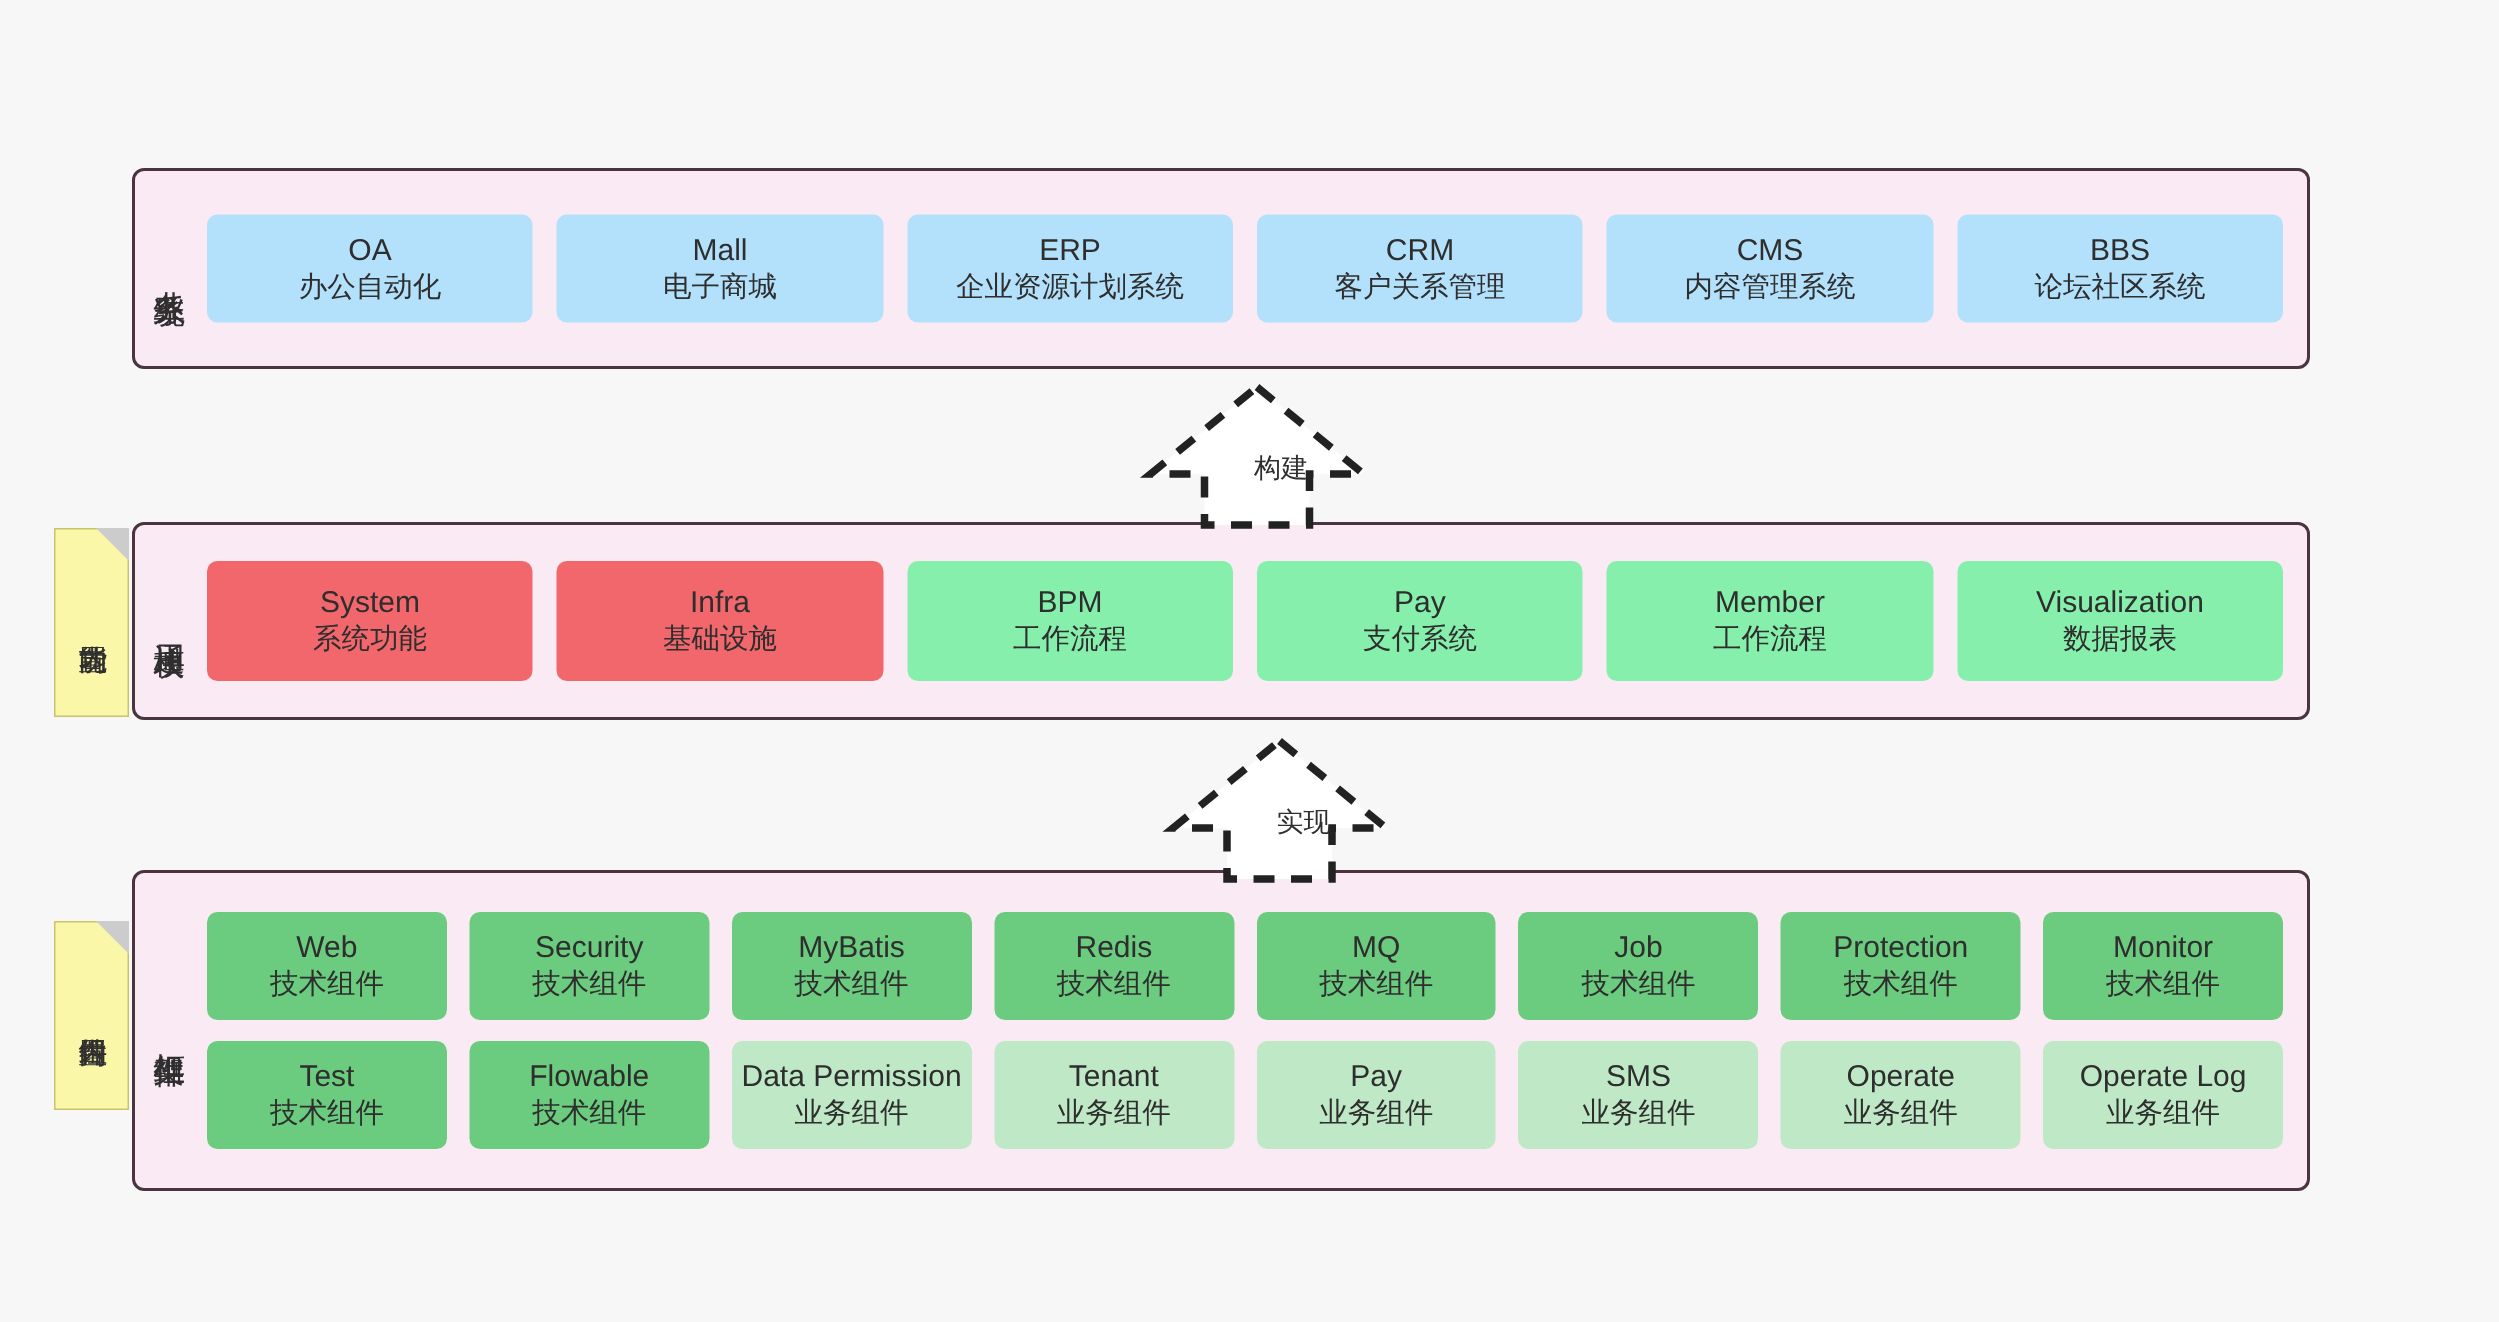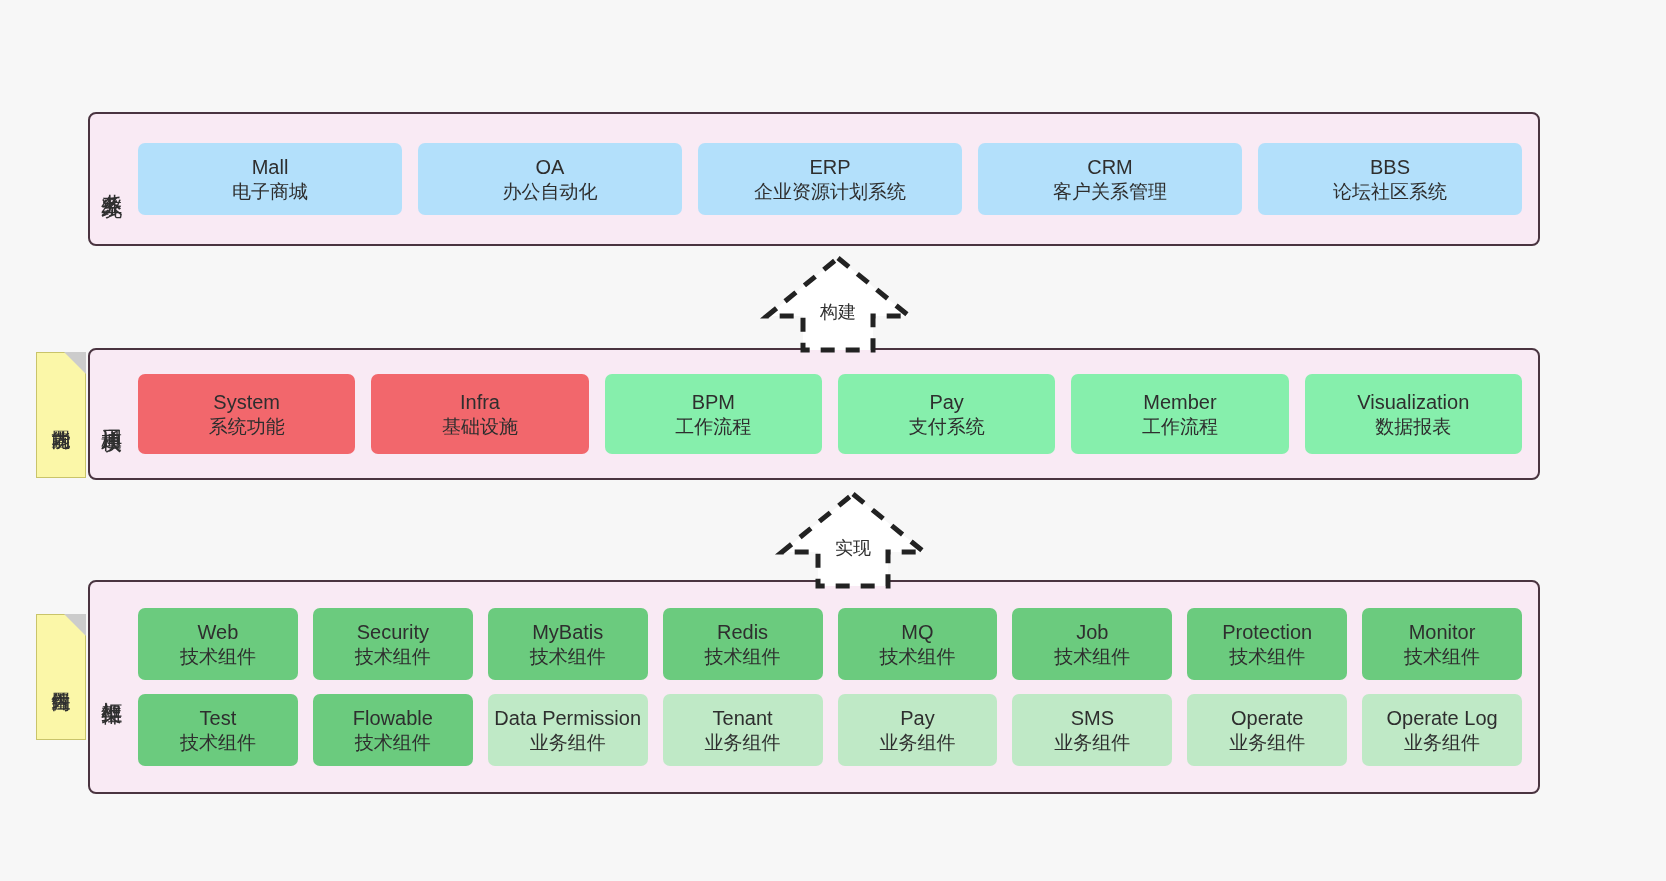--- a/index.html
+++ b/index.html
@@ -142,52 +142,56 @@
   .connector svg {
     position: absolute;
     left: 0;
     top: 0;
     width: 150px;
     height: 98px;
     overflow: visible;
   }
   .connector .conn-label {
     position: absolute;
-    left: 0;
+    left: 16px;
     top: 46px;
     width: 150px;
     text-align: center;
     font-size: 18px;
     color: #2f2f2f;
     user-select: none;
   }
   .conn-build   { left: 763px; top: 254px; }
   .conn-realize { left: 778px; top: 490px; }
 </style>
 </head>
 <body>
 
 <div class="band band-sys">
   <div class="band-label">业务系统</div>
   <div class="band-items">
       <div class="card blue">
+        <div class="t-en">OA</div>
+        <div class="t-cn">办公自动化</div>
+      </div>
+      <div class="card blue">
         <div class="t-en">Mall</div>
         <div class="t-cn">电子商城</div>
       </div>
       <div class="card blue">
-        <div class="t-en">OA</div>
-        <div class="t-cn">办公自动化</div>
-      </div>
-      <div class="card blue">
         <div class="t-en">ERP</div>
         <div class="t-cn">企业资源计划系统</div>
       </div>
       <div class="card blue">
         <div class="t-en">CRM</div>
         <div class="t-cn">客户关系管理</div>
+      </div>
+      <div class="card blue">
+        <div class="t-en">CMS</div>
+        <div class="t-cn">内容管理系统</div>
       </div>
       <div class="card blue">
         <div class="t-en">BBS</div>
         <div class="t-cn">论坛社区系统</div>
       </div>
     </div>
 </div>
 
 <div class="connector conn-build">
   <svg viewBox="0 0 150 98">

